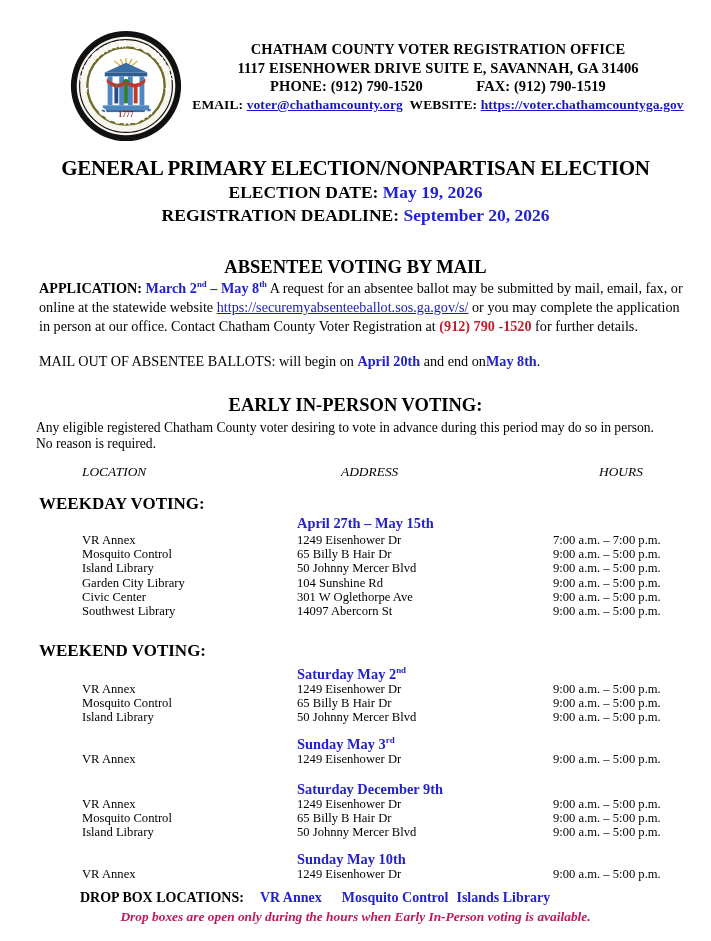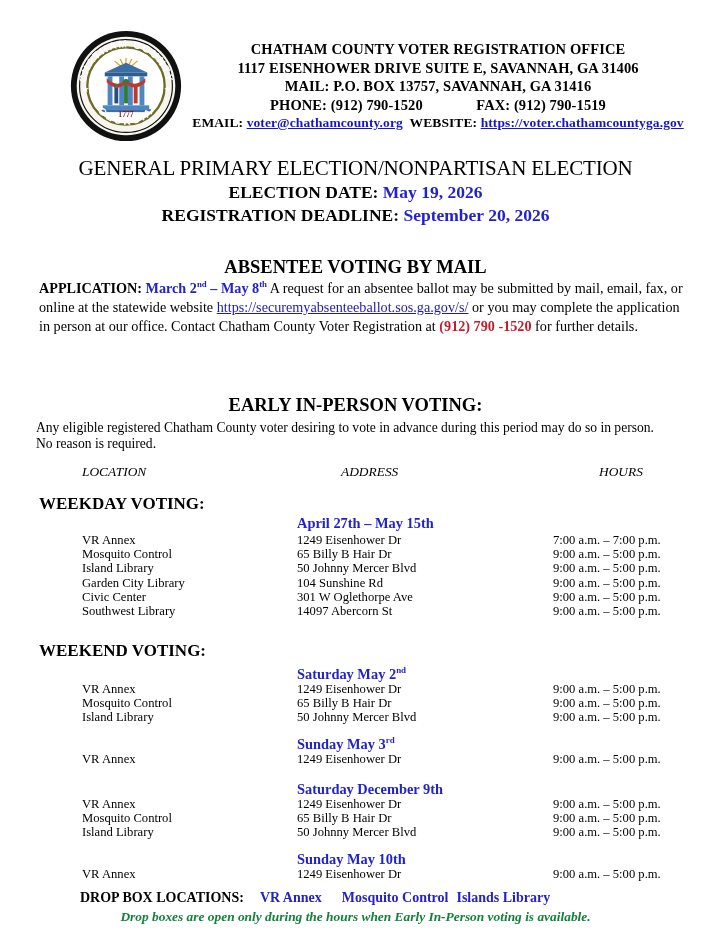--- a/index.html
+++ b/index.html
@@ -66,21 +66,21 @@
   
   .title-block {
     position: absolute;
     top: 156px;
     left: 0;
     width: 711px;
     text-align: center;
   }
   .t1 {
     font-size: 21px;
-    font-weight: normal;
+    font-weight: bold;
     line-height: 25px;
     letter-spacing: -0.2px;
   }
   .t2 {
     font-size: 17.5px;
     font-weight: bold;
     line-height: 23px;
   }
   .blue { color: #2222cc; }
   .red  { color: #c21d2b; }
@@ -203,21 +203,21 @@
   .db-line1 .sp3 { display: inline-block; width: 8px; }
   .db-note {
     position: absolute;
     top: 19px;
     left: 0;
     width: 711px;
     text-align: center;
     font-size: 13.4px;
     font-style: italic;
     font-weight: bold;
-    color: #15803d;
+    color: #be185d;
   }
 </style>
 </head>
 <body>
 
 <div class="page">
 
   <div class="header">
 
     <svg class="seal" viewBox="0 0 120 120">
@@ -274,21 +274,20 @@
         <textPath href="#arcBottom" startOffset="50%" text-anchor="middle">GEORGIA</textPath>
       </text>
 
       <text x="14" y="66" font-size="9" fill="#ffffff">★</text>
       <text x="99" y="66" font-size="9" fill="#ffffff">★</text>
     </svg>
 
     <div class="header-text">
       <div class="hdr-line">CHATHAM COUNTY VOTER REGISTRATION OFFICE</div>
       <div class="hdr-line">1117 EISENHOWER DRIVE SUITE E, SAVANNAH, GA 31406</div>
-      <div class="hdr-line">MAIL: P.O. BOX 13757, SAVANNAH, GA 31416</div>
       <div class="hdr-line phone-row">
         <span>PHONE: (912) 790-1520</span>
         <span class="gap"></span>
         <span>FAX: (912) 790-1519</span>
       </div>
       <div class="hdr-line contact-row">
         <span>EMAIL:</span>
         <span class="lnk">voter@chathamcounty.org</span>&nbsp;
         <span>WEBSITE:</span>
         <span class="lnk">https://voter.chathamcountyga.gov</span>
@@ -313,20 +312,26 @@
   <div class="absentee-body">
     <b>APPLICATION:</b>
     <b class="blue"><span>March 2</span><sup>nd</sup> <span>–</span> <span>May 8</span><sup>th</sup></b>
     <span>A request for an absentee ballot may be submitted by mail, email, fax, or online at the statewide website</span>
     <span class="lnk-dark">https://securemyabsenteeballot.sos.ga.gov/s/</span>
     <span>or you may complete the application in person at our office. Contact Chatham County Voter Registration at</span>
     <b class="red">(912) 790 -1520</b>
     <span>for further details.</span>
   </div>
 
+  <div class="mail-out">
+    <span>MAIL OUT OF ABSENTEE BALLOTS:</span>
+    <span>will begin on</span>
+    <b class="blue">April 20th</b>
+    <span>and end on</span><b class="blue">May 8th</b><span>.</span>
+  </div>
 
   <div class="sect-head early-head">EARLY IN-PERSON VOTING:</div>
   <div class="early-body">
     <div>Any eligible registered Chatham County voter desiring to vote in advance during this period may do so in person.</div>
     <div>No reason is required.</div>
   </div>
 
   <div class="colheads">
     <span class="ch-loc">LOCATION</span>
     <span class="ch-addr">ADDRESS</span>

